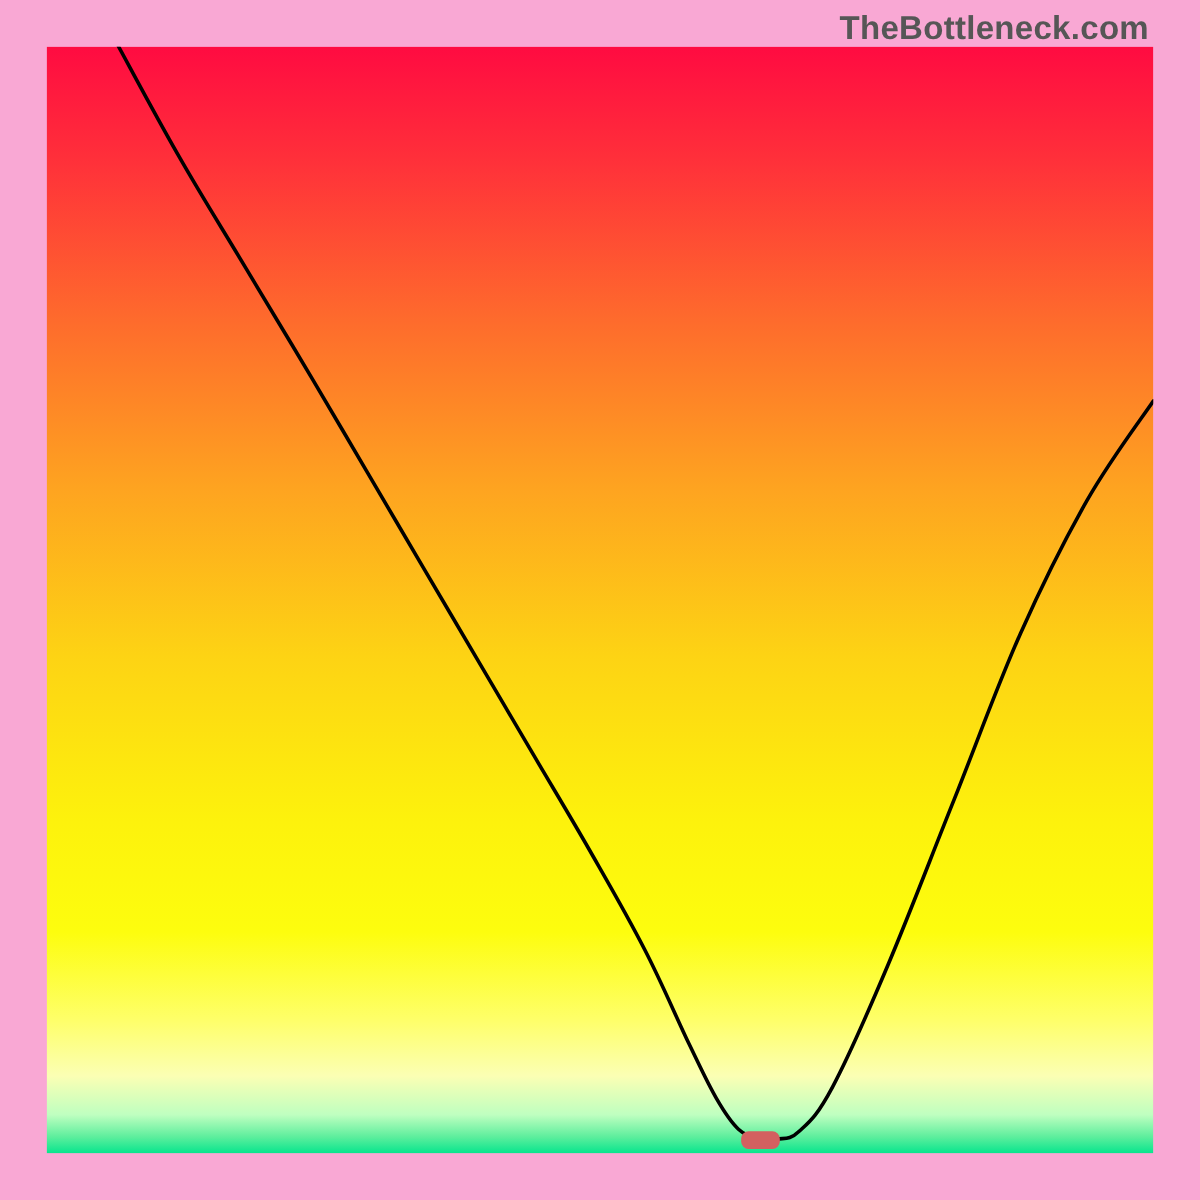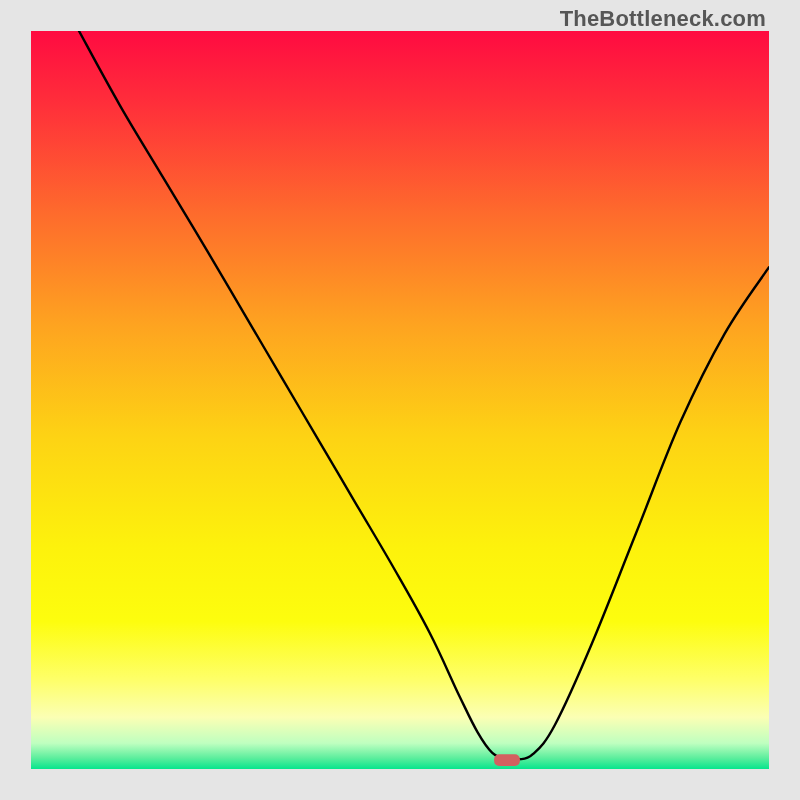--- a/index.html
+++ b/index.html
@@ -7,21 +7,21 @@
     padding: 0;
     width: 800px;
     height: 800px;
     background: #000;
     overflow: hidden;
   }
   .frame {
     position: relative;
     width: 800px;
     height: 800px;
-    background: #e5e5e5;
+    background: #f9a8d4;
   }
   .plot-area {
     position: absolute;
     left: 31px;
     top: 31px;
     width: 738px;
     height: 738px;
     overflow: hidden;
   }
   .watermark {

